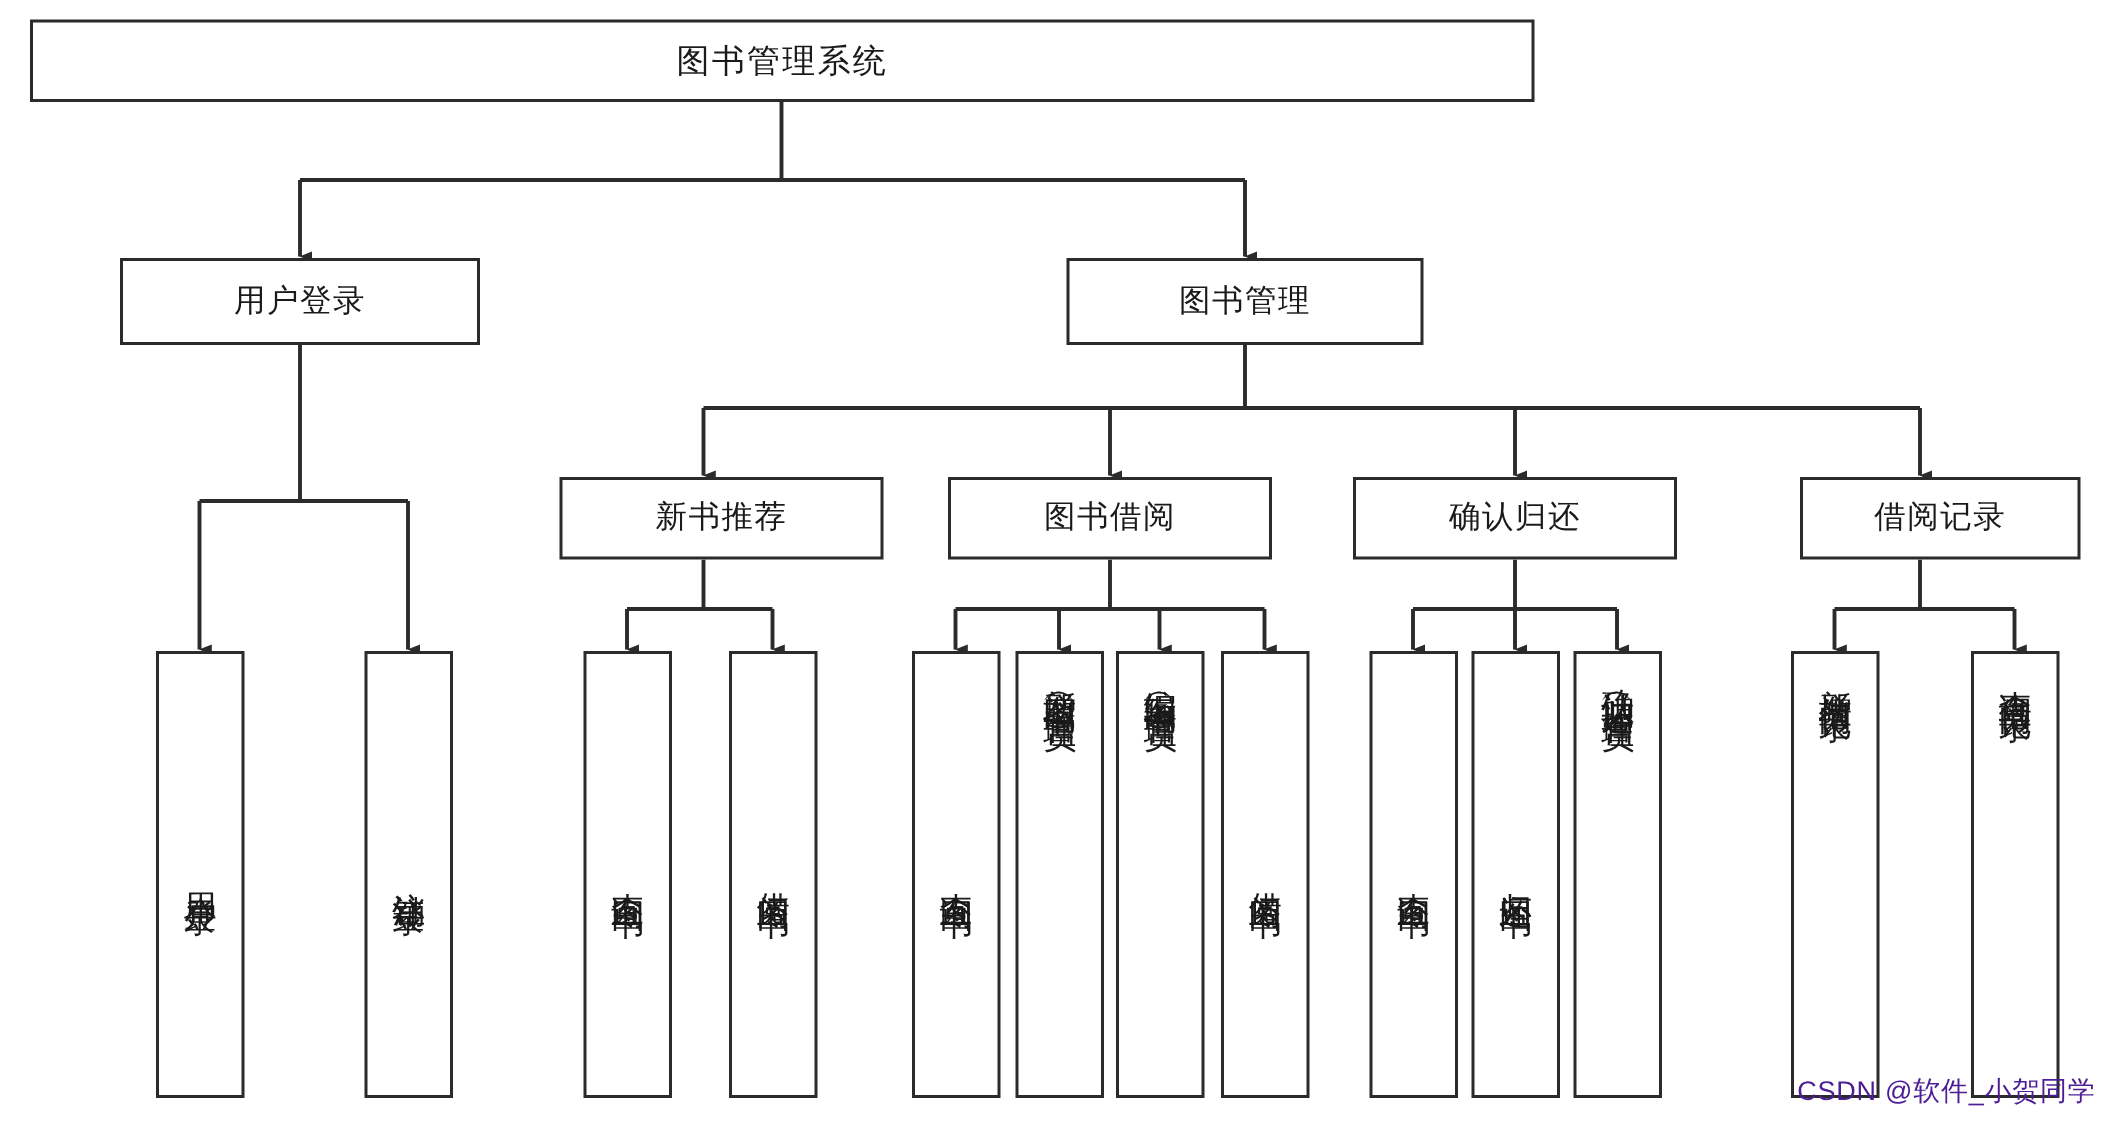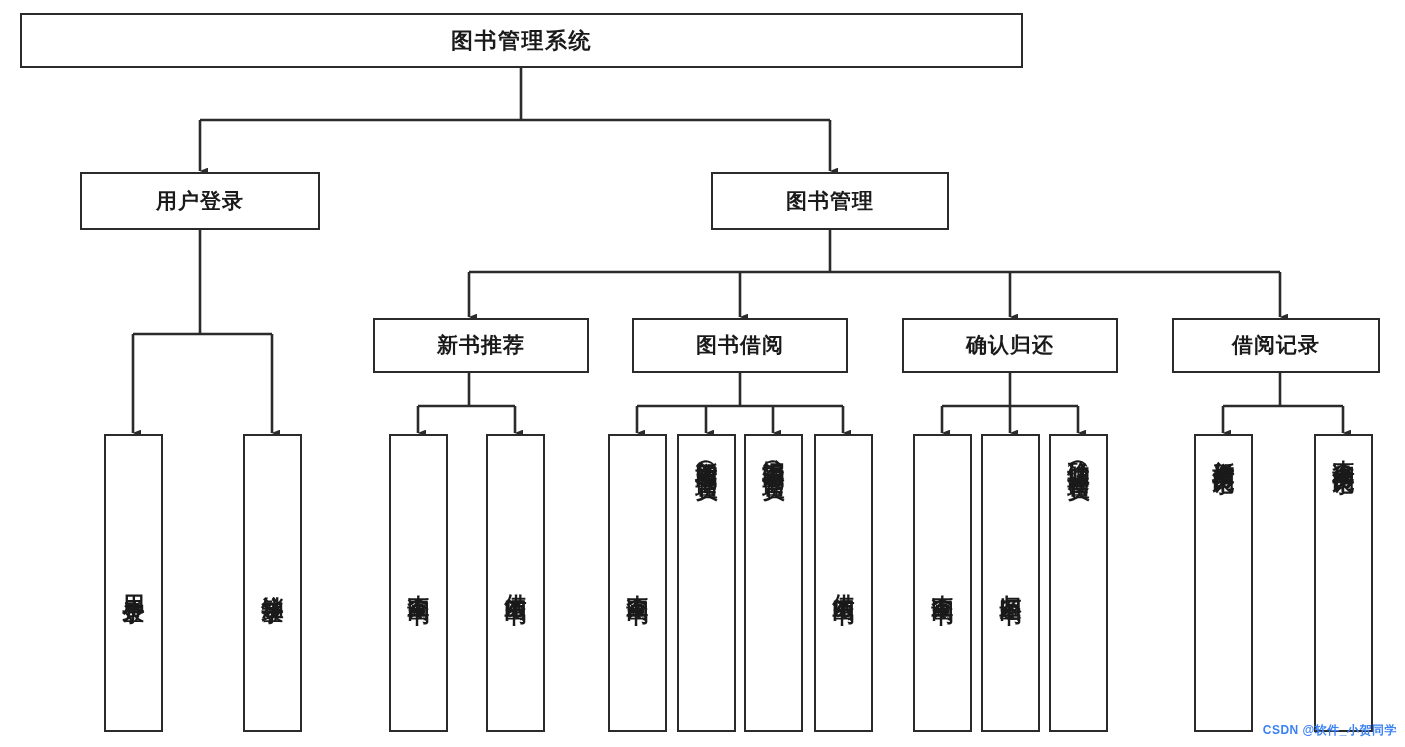--- a/index.html
+++ b/index.html
@@ -9,21 +9,20 @@
   }
   body {
     font-family: "Liberation Sans", "DejaVu Sans", sans-serif;
   }
   #diagram-root {
     position: relative;
     width: 1405px;
     height: 747px;
     background: #ffffff;
     overflow: hidden;
-    font-weight: bold;
   }
   #edges-layer {
     position: absolute;
     left: 0;
     top: 0;
     width: 1405px;
     height: 747px;
     pointer-events: none;
   }
   .node {
@@ -64,22 +63,22 @@
     white-space: nowrap;
   }
   .node.vertical.centered {
     align-items: center;
     padding-top: 0;
   }
   #watermark {
     position: absolute;
     right: 8px;
     bottom: 8px;
-    font-size: 12px;
-    color: #3b82f6;
+    font-size: 18px;
+    color: #4c1d95;
     white-space: nowrap;
     letter-spacing: 0.5px;
   }
 </style>
 </head>
 <body>
 
 <div id="diagram-root">
 
   <svg id="edges-layer" width="1405" height="747" viewBox="0 0 1405 747" xmlns="http://www.w3.org/2000/svg">
@@ -137,21 +136,21 @@
       </div>
       <div class="node horizontal" style="left: 361px; top: 318px; width: 216px; height: 55px; margin-left: 12px;">
         <span class="node-label">新书推荐</span>
       </div>
       <div class="node horizontal" style="left: 632px; top: 318px; width: 216px; height: 55px; justify-content: center;">
         <span class="node-label">图书借阅</span>
       </div>
       <div class="node horizontal" style="left: 902px; top: 318px; width: 216px; height: 55px;">
         <span class="node-label">确认归还</span>
       </div>
-      <div class="node horizontal" style="left: 1172px; top: 318px; width: 208px; height: 55px; align-items: center;">
+      <div class="node horizontal" style="left: 1200px; top: 318px; width: 187px; height: 55px; align-items: center;">
         <span class="node-label">借阅记录</span>
       </div>
       <div class="node vertical centered" style="left: 104px; top: 434px; width: 59px; height: 298px;">
         <span class="node-label">用户登录</span>
       </div>
       <div class="node vertical centered" style="left: 243px; top: 434px; width: 59px; height: 298px;">
         <span class="node-label">注销登录</span>
       </div>
       <div class="node vertical centered" style="left: 389px; top: 434px; width: 59px; height: 298px;">
         <span class="node-label">查询图书</span>

